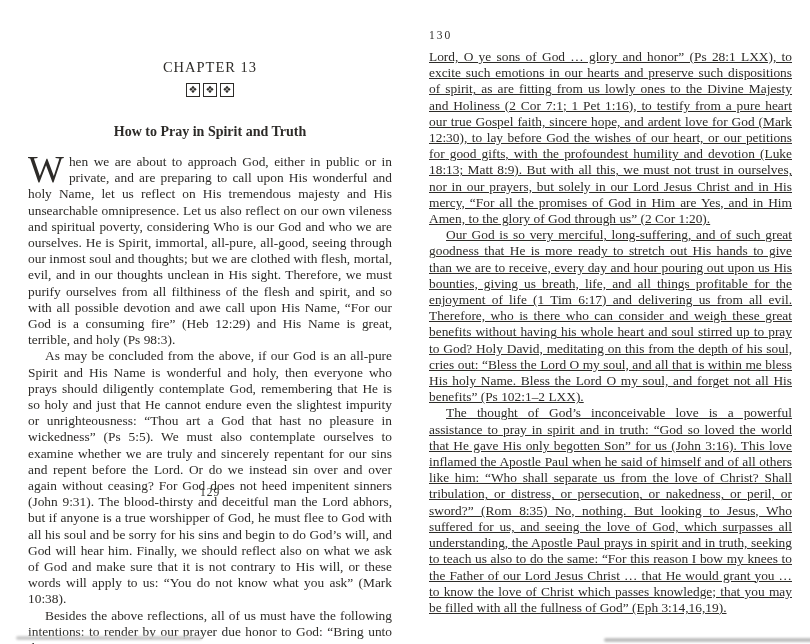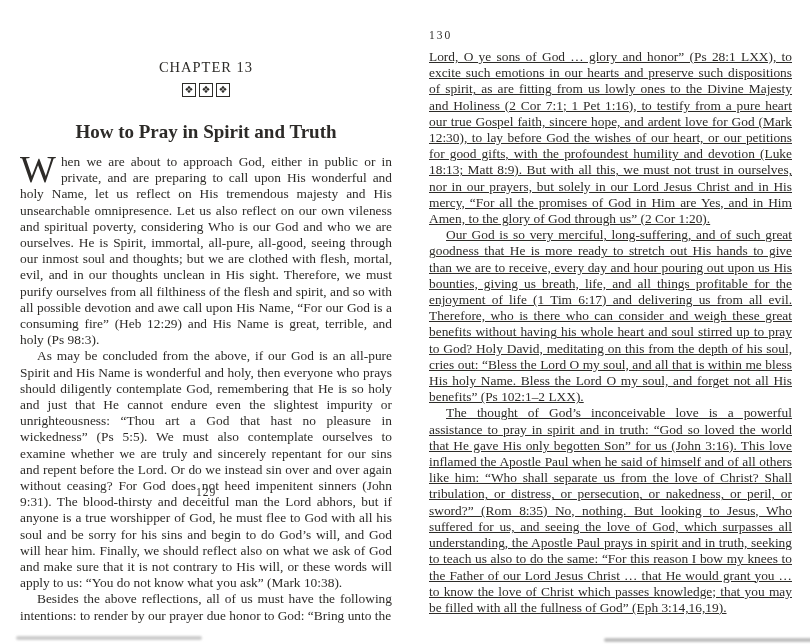--- a/index.html
+++ b/index.html
@@ -12,38 +12,38 @@
     overflow: hidden;
   }
   .spread::before { 
     content: ""; position: absolute; top: 0; left: 0; right: 0; height: 2px;
     background: linear-gradient(to bottom, rgba(0,0,0,0.07), rgba(0,0,0,0));
   }
   .page { position: absolute; top: 0; width: 405px; height: 520px; background: #ffffff; }
   .page-left  { left: 0; }
   .page-right { left: 405px; }
   .col { position: absolute; top: 0; bottom: 0; }
-  .page-left  .col { left: 20px; right: 13px; }
+  .page-left  .col { left: 28px; right: 13px; }
   .page-right .col { left: 24px; right: 18px; }
 
   
   .chapter-head {
     margin-top: 59px; text-align: center;
     font-size: 14.5px; line-height: 16px; letter-spacing: 1px;
   }
   .ornament { text-align: center; margin-top: 8px; height: 17px; }
   .fleuron {
     display: inline-block; width: 12px; height: 12px;
     border: 1.5px solid #2d2b28; margin: 0 1.5px;
     font-size: 10px; line-height: 12px; text-align: center;
     vertical-align: top;
   }
   .chapter-title {
     margin: 22px 0 0 0; text-align: center;
-    font-size: 19px; line-height: 19px; font-weight: bold;
+    font-size: 14px; line-height: 19px; font-weight: bold;
   }
 
   
   .body { margin-top: 13px; font-size: 13.4px; line-height: 16.2px; text-align: justify; hyphens: auto; }
   .page-right .body { margin-top: 8px; text-decoration: underline; }
   .body p { margin: 0; padding: 0; text-indent: 17px; }
   .body p.noindent { text-indent: 0; }
   .dropcap {
     float: left; font-size: 38px; line-height: 29px;
     padding: 1px 5px 0 0; font-weight: 400;

